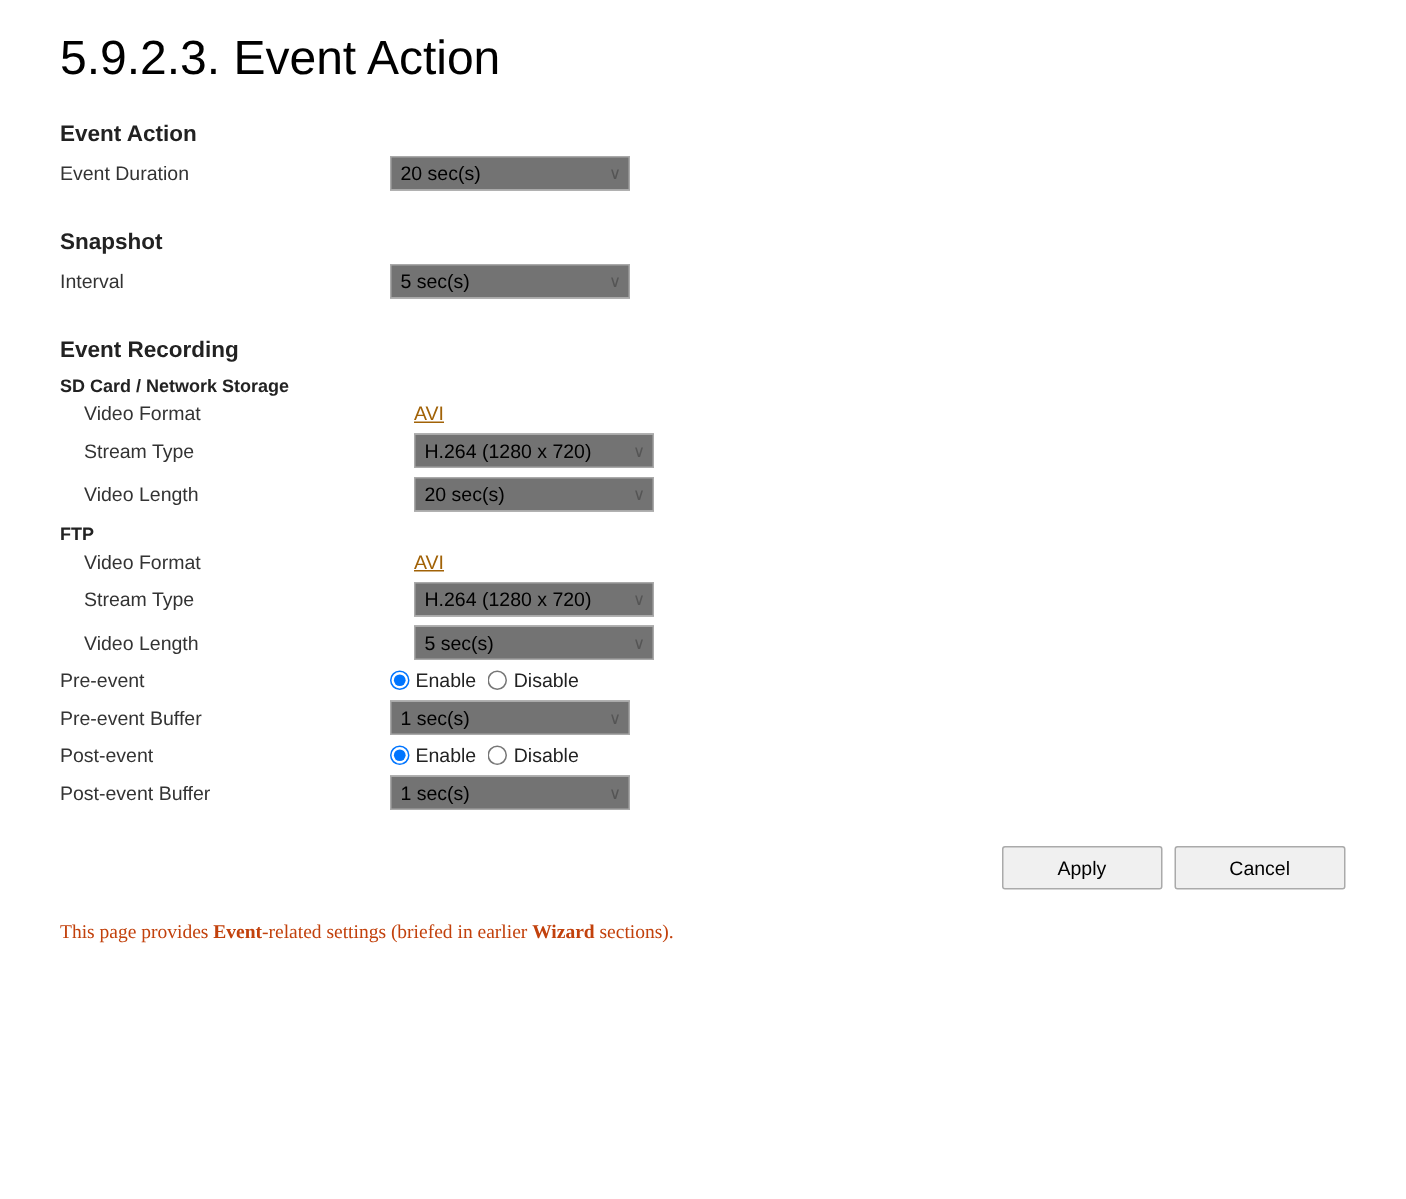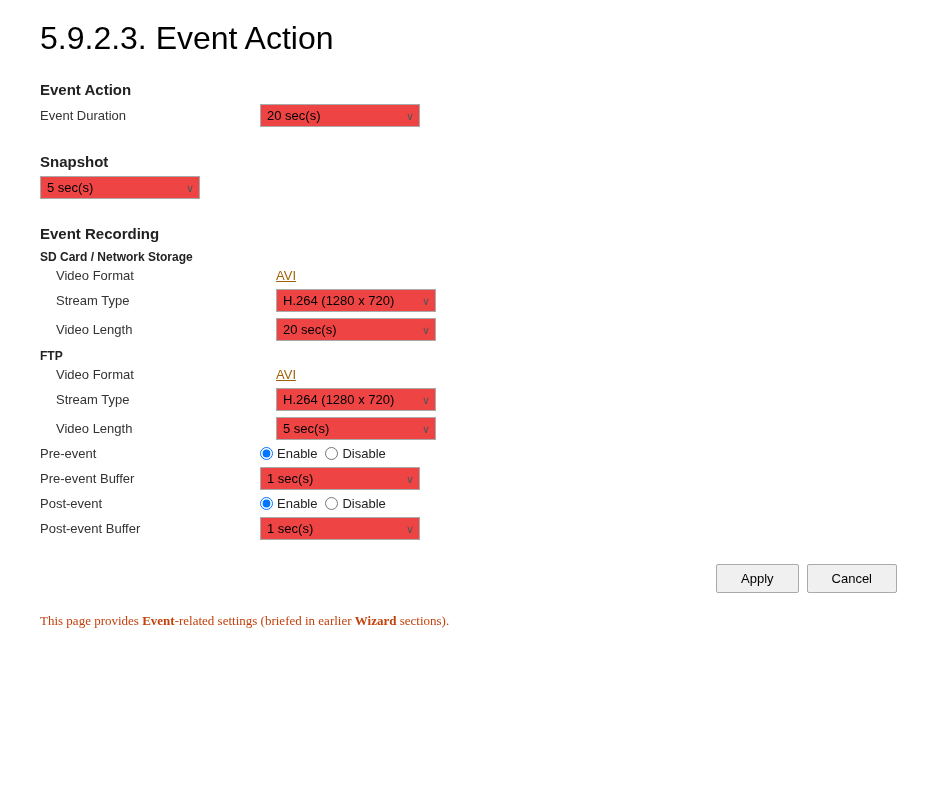--- a/index.html
+++ b/index.html
@@ -45,21 +45,21 @@
       color: #333;
       flex-shrink: 0;
     }
     .field-value {
       font-size: 13px;
       color: #a16207;
       text-decoration: underline;
     }
     select {
       border: 1px solid #aaa;
-      background: #ef4444;
+      background: #737373;
       padding: 3px 6px;
       font-size: 13px;
       min-width: 160px;
       appearance: none;
       -webkit-appearance: none;
       cursor: pointer;
       position: relative;
       padding-right: 22px;
     }
     .select-wrapper {
@@ -91,21 +91,21 @@
       height: 10px;
     }
     .bottom-buttons {
       display: flex;
       justify-content: flex-end;
       margin-top: 24px;
       margin-bottom: 20px;
       gap: 8px;
     }
     button {
-      padding: 6px 24px;
+      padding: 6px 36px;
       font-size: 13px;
       border: 1px solid #aaa;
       background: #f0f0f0;
       cursor: pointer;
       border-radius: 2px;
     }
     .footer-text {
       font-size: 13px;
       color: #c2410c;
       margin-top: 8px;
@@ -136,20 +136,21 @@
     </div>
   </div>
 </div>
 
 <div class="divider"></div>
 
 <div>
   <div class="section-header">Snapshot</div>
 
   <div class="field-row">
+    <div class="field-label">Interval</div>
     <div class="select-wrapper">
       <select>
         <option>1 sec(s)</option>
         <option>2 sec(s)</option>
         <option selected="">5 sec(s)</option>
         <option>10 sec(s)</option>
       </select>
     </div>
   </div>
 </div>

